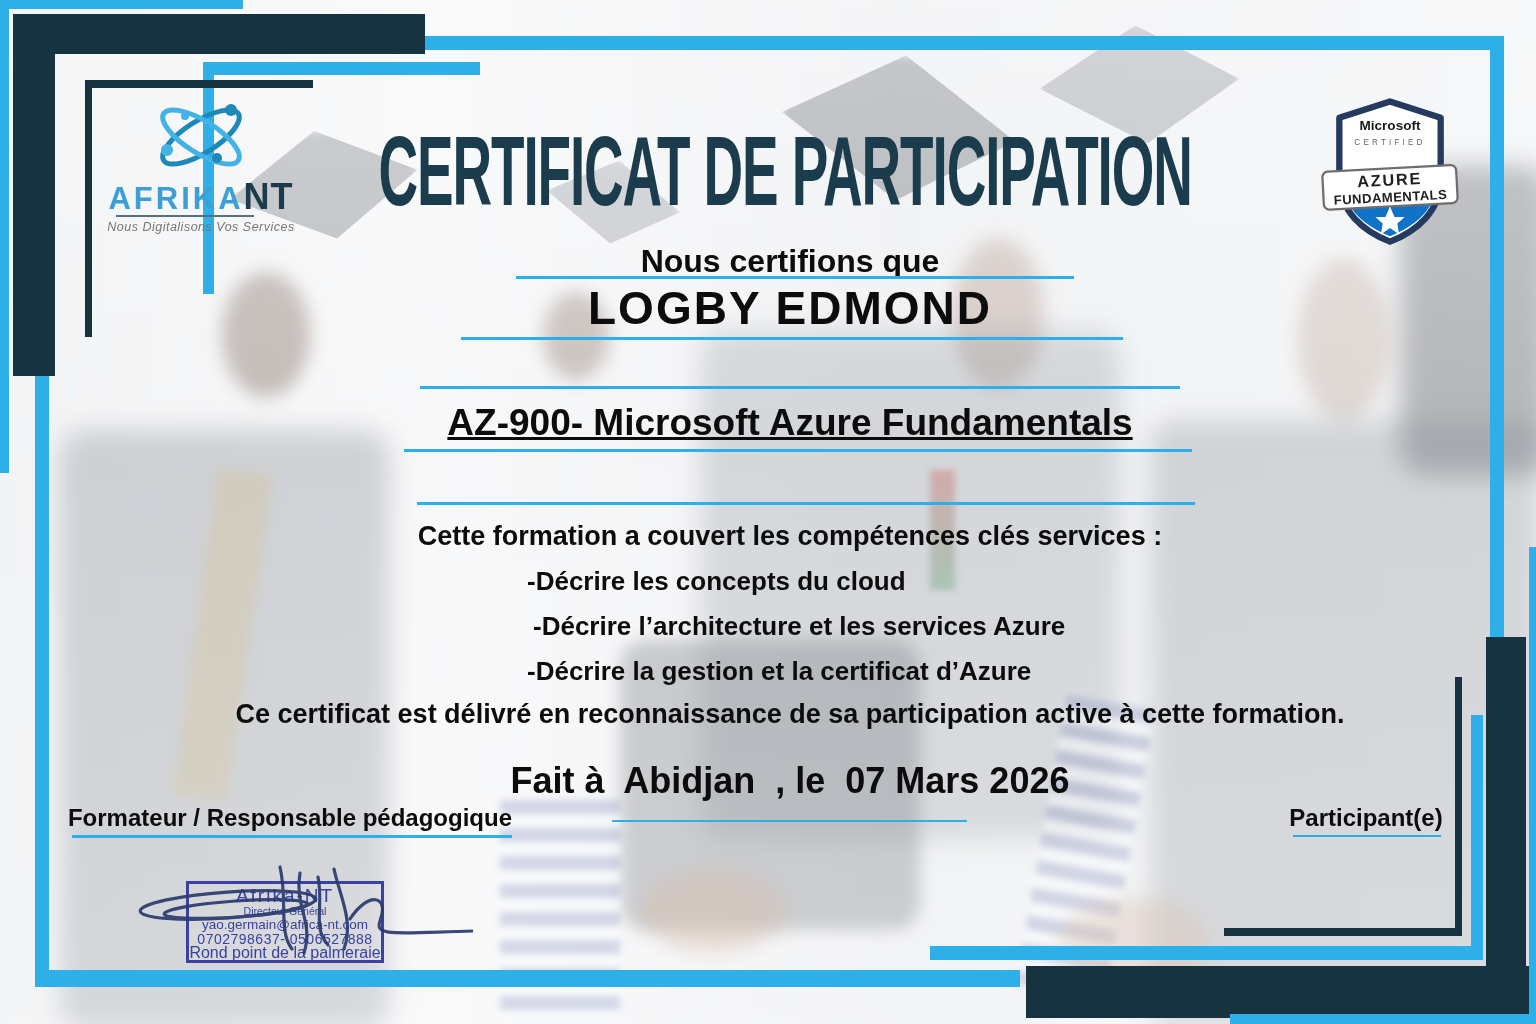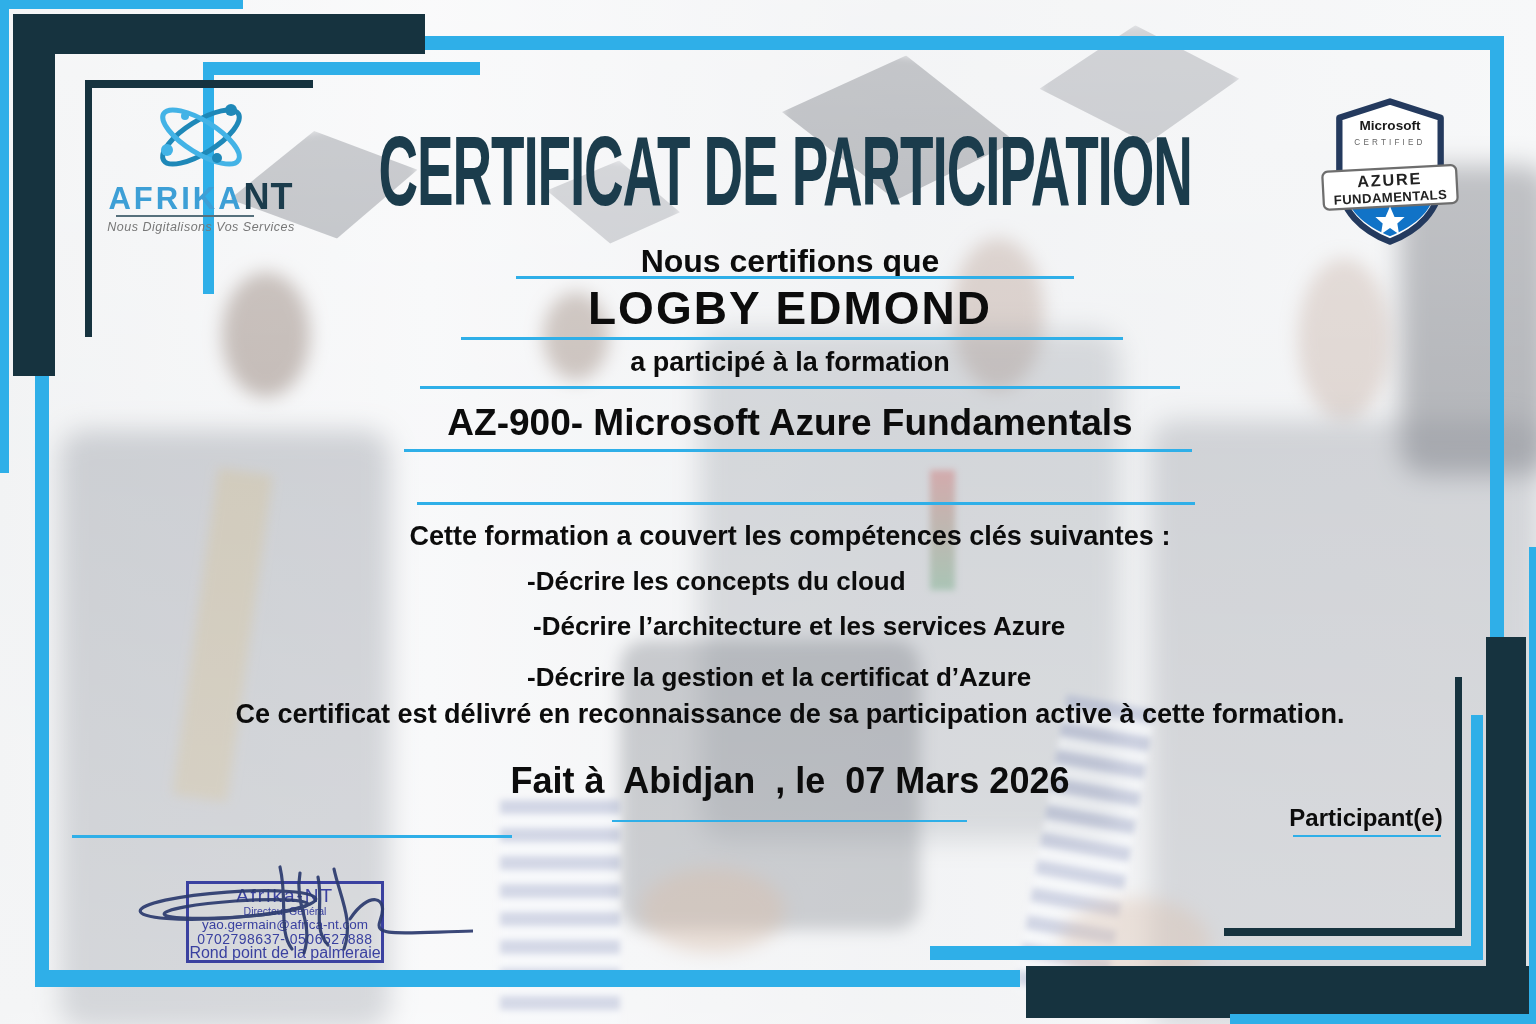--- a/index.html
+++ b/index.html
@@ -126,41 +126,41 @@
     </g>
     <path transform="translate(80,139) scale(1.7)" d="M0,-10 L2.94,-3.09 L9.51,-3.09 L4.76,1.18 L5.88,8.09 L0,4 L-5.88,8.09 L-4.76,1.18 L-9.51,-3.09 L-2.94,-3.09 Z" fill="#ffffff"></path>
   </svg>
 
   <div class="txt" style="top:243px;font-size:32px;">Nous certifions que</div>
   <div class="uline" style="left:516px;top:276px;width:558px;height:3px;"></div>
 
   <div class="txt" style="top:281px;font-size:46px;letter-spacing:2px;">LOGBY EDMOND</div>
   <div class="uline" style="left:461px;top:337px;width:662px;height:3px;"></div>
 
-  <div class="txt" style="top:347px;font-size:27px;">a participé à la formation</div>
   <div class="uline" style="left:420px;top:386px;width:760px;height:3px;"></div>
 
-  <div class="txt" style="top:402px;font-size:37px;">AZ-900- Microsoft Azure Fundamentals</div>
+  <div class="txt" style="top:402px;font-size:37px;text-decoration:underline;">AZ-900- Microsoft Azure Fundamentals</div>
   <div class="uline" style="left:404px;top:449px;width:788px;height:3px;"></div>
 
   <div class="uline" style="left:417px;top:502px;width:778px;height:3px;"></div>
 
-  <div class="txt" style="top:521px;font-size:27px;">Cette formation a couvert les compétences clés suivantes :</div>
+  <div class="txt" style="top:521px;font-size:27px;">Cette formation a couvert les compétences clés services :</div>
 
   <div class="abs" style="left:527px;top:566px;font-weight:bold;color:#0c0c0c;font-size:26px;">
     <div style="margin-bottom:14px;">-Décrire les concepts du cloud</div>
-    <div style="margin-bottom:20px;margin-left:6px;">-Décrire l’architecture et les services Azure</div>
+    <div style="margin-bottom:14px;margin-left:6px;">-Décrire l’architecture et les services Azure</div>
     <div>-Décrire la gestion et la certificat d’Azure</div>
   </div>
 
   <div class="txt" style="top:699px;font-size:27px;">Ce certificat est délivré en reconnaissance de sa participation active à cette formation.</div>
 
   <div class="txt pre" style="top:760px;font-size:36px;">Fait à  Abidjan  , le  07 Mars 2026</div>
   <div class="uline" style="left:612px;top:820px;width:355px;height:2px;"></div>
 
+  <div class="sig-label" style="left:60px;top:804px;width:460px;">Formateur / Responsable pédagogique</div>
   <div class="uline" style="left:72px;top:835px;width:440px;height:3px;"></div>
 
   <div class="sig-label" style="left:1280px;top:804px;width:172px;">Participant(e)</div>
   <div class="uline" style="left:1293px;top:835px;width:148px;height:2px;"></div>
 
   <div class="stamp">
     <div class="company">Afrika-NT</div>
     <div class="role">Directeur Général</div>
     <div class="email">yao.germain@africa-nt.com</div>
     <div class="phones">0702798637- 0506527888</div>

